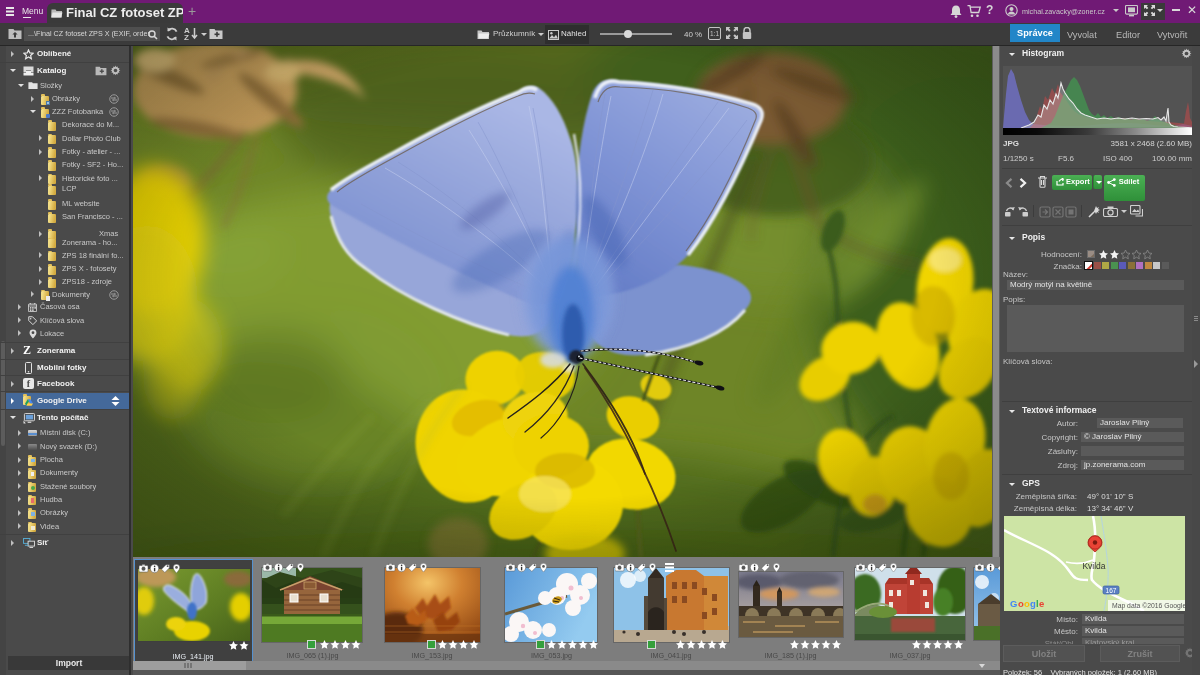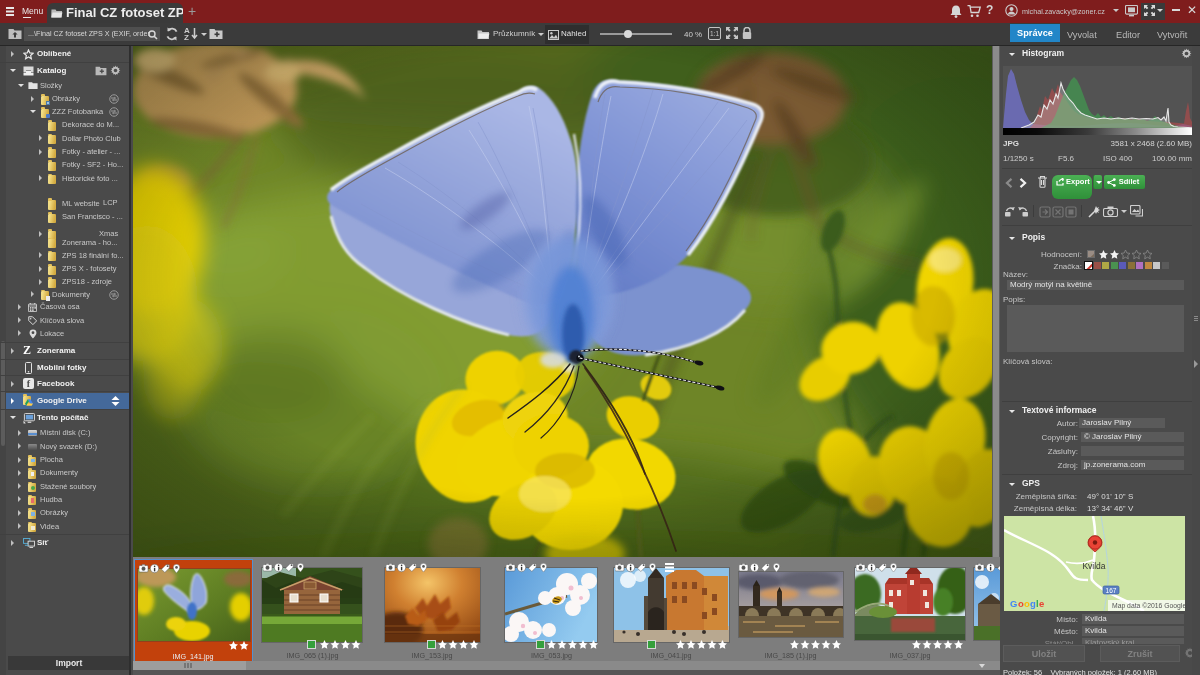--- a/index.html
+++ b/index.html
@@ -1,20 +1,20 @@
 <!DOCTYPE html>
 <html><head><meta charset="utf-8">
 <style>
 html,body{margin:0;padding:0;}
 *{box-sizing:border-box;}
 #app{position:relative;width:1200px;height:675px;background:#4a4a4a;overflow:hidden;
  font-family:"Liberation Sans",sans-serif;-webkit-font-smoothing:antialiased;}
 .abs{position:absolute;}
 
-#titlebar{position:absolute;left:0;top:0;width:1200px;height:23px;background:#7f1d1d;}
+#titlebar{position:absolute;left:0;top:0;width:1200px;height:23px;background:#701a75;}
 #tab{position:absolute;left:47px;top:3px;width:136px;height:20px;background:#3a3a3a;border-radius:6px 6px 0 0;
  color:#ededed;font-size:13px;font-weight:bold;line-height:20px;white-space:nowrap;overflow:hidden;}
 
 #toolbar{position:absolute;left:0;top:23px;width:1200px;height:23px;background:#3b3b3b;border-bottom:1px solid #262626;}
 #pathbox{position:absolute;left:24px;top:4px;width:136px;height:14px;background:#4f4f4f;color:#d8d8d8;
  font-size:7.2px;line-height:14px;padding-left:4px;padding-right:14px;white-space:nowrap;overflow:hidden;}
 .tbtxt{color:#cfcfcf;font-size:8px;}
 
 #sidebar{position:absolute;left:0;top:46px;width:131px;height:629px;background:#4a4a4a;border-right:2px solid #2e2e2e;overflow:hidden;}
 .trow{position:absolute;left:0;width:131px;height:14px;color:#c9c9c9;font-size:7.5px;line-height:14px;white-space:nowrap;}
@@ -27,21 +27,21 @@
 .fold:before{content:"";position:absolute;left:0;top:-1.5px;width:3.5px;height:1.5px;background:#e3c05a;border-radius:1px 1px 0 0;}
 #importbar{position:absolute;left:8px;top:610px;width:122px;height:14px;background:#393939;color:#eaeaea;
  font-weight:bold;font-size:8.5px;text-align:center;line-height:14px;}
 
 #photo{position:absolute;left:133px;top:46px;width:859px;height:511px;background:#6b8226;}
 #vscroll{position:absolute;left:992px;top:46px;width:8px;height:511px;background:#5e5e5e;}
 #vthumb{position:absolute;left:993px;top:46px;width:6px;height:511px;background:#8b8b8b;}
 
 #strip{position:absolute;left:133px;top:557px;width:867px;height:118px;background:#7d7d7d;overflow:hidden;}
 .cell{position:absolute;top:2px;width:119px;height:104px;}
-.cell.sel{background:#c2410c;border:1px solid #5591cf;}
+.cell.sel{background:#404040;border:1px solid #5591cf;}
 .fname{position:absolute;top:92px;width:100%;text-align:center;font-size:7.2px;color:#484848;}
 .sel .fname{color:#e9eef4;}
 .thumbimg{position:absolute;top:9px;box-shadow:0 0 0 1px rgba(60,60,60,.35);}
 #hscrolltrack{position:absolute;left:133px;top:661px;width:867px;height:9px;background:#8a8a8a;}
 #hscrollthumb{position:absolute;left:133px;top:661px;width:113px;height:9px;background:#9d9d9d;}
 #stripbottom{position:absolute;left:133px;top:670px;width:867px;height:5px;background:#565656;}
 
 #rpanel{position:absolute;left:1000px;top:46px;width:200px;height:629px;background:#4a4a4a;}
 .rp{position:absolute;}
 .hdr{color:#f0f0f0;font-weight:bold;font-size:8.5px;}
@@ -210,21 +210,21 @@
       <svg class="abs" style="left:109px;top:2px;" width="10" height="10" viewBox="0 0 20 20">
           <circle cx="10" cy="10" r="8.5" fill="none" stroke="#9a9a9a" stroke-width="2"></circle>
           <path d="M4 8 h8 M16 12 h-8" stroke="#9a9a9a" stroke-width="2"></path>
           <path d="M11 5 l3 3 -3 3z M9 15 l-3-3 3-3z" fill="#9a9a9a"></path>
         </svg></div>
     <div class="trow" style="top:72.4px;"><span class="fold" style="left:48px;top:3.5px;"></span><span style="margin-left:62px;">Dekorace do M...</span></div>
     <div class="trow" style="top:85.9px;"><i class="arr r" style="left:39px;top:3.5px;"></i><span class="fold" style="left:48px;top:3.5px;"></span><span style="margin-left:62px;">Dollar Photo Club</span></div>
     <div class="trow" style="top:99px;"><i class="arr r" style="left:39px;top:3.5px;"></i><span class="fold" style="left:48px;top:3.5px;"></span><span style="margin-left:62px;">Fotky - atelier - ...</span></div>
     <div class="trow" style="top:112.1px;"><span class="fold" style="left:48px;top:3.5px;"></span><span style="margin-left:62px;">Fotky - SF2 - Ho...</span></div>
     <div class="trow" style="top:125.7px;"><i class="arr r" style="left:39px;top:3.5px;"></i><span class="fold" style="left:48px;top:3.5px;"></span><span style="margin-left:62px;">Historické foto ...</span></div>
-    <div class="trow" style="top:150px;padding-left:41px;"><span class="fold" style="left:48px;top:3.5px;"></span><span style="margin-left:62px;">LCP</span></div>
+    <div class="trow" style="top:136px;"><span class="fold" style="left:48px;top:3.5px;"></span><span style="margin-left:62px;">LCP</span></div>
     <div class="trow" style="top:151px;"><span class="fold" style="left:48px;top:3.5px;"></span><span style="margin-left:62px;">ML website</span></div>
     <div class="trow" style="top:164.1px;"><span class="fold" style="left:48px;top:3.5px;"></span><span style="margin-left:62px;">San Francisco - ...</span></div>
     <div class="trow" style="top:181px;padding-left:37px;"><i class="arr r" style="left:39px;top:3.5px;"></i><span class="fold" style="left:48px;top:3.5px;"></span><span style="margin-left:62px;">Xmas</span></div>
     <div class="trow" style="top:189.8px;"><span class="fold" style="left:48px;top:3.5px;"></span><span style="margin-left:62px;">Zonerama - ho...</span></div>
     <div class="trow" style="top:202.9px;"><i class="arr r" style="left:39px;top:3.5px;"></i><span class="fold" style="left:48px;top:3.5px;"></span><span style="margin-left:62px;">ZPS 18 finální fo...</span></div>
     <div class="trow" style="top:216px;"><i class="arr r" style="left:39px;top:3.5px;"></i><span class="fold" style="left:48px;top:3.5px;"></span><span style="margin-left:62px;">ZPS X - fotosety</span></div>
     <div class="trow" style="top:229.1px;"><i class="arr r" style="left:39px;top:3.5px;"></i><span class="fold" style="left:48px;top:3.5px;"></span><span style="margin-left:62px;">ZPS18 - zdroje</span></div>
     <div class="trow" style="top:241.8px;"><i class="arr r" style="left:31px;top:3.5px;"></i><span class="fold" style="left:41px;top:3.5px;"></span><span class="abs" style="left:46px;top:8.5px;width:3.5px;height:4.5px;background:#ececec;"></span><span style="margin-left:52px;">Dokumenty</span>
       <svg class="abs" style="left:109px;top:2px;" width="10" height="10" viewBox="0 0 20 20">
           <circle cx="10" cy="10" r="8.5" fill="none" stroke="#9a9a9a" stroke-width="2"></circle>
@@ -978,30 +978,30 @@
 
     <svg class="rp" style="left:5px;top:132px;" width="8" height="10" viewBox="0 0 9 12">
         <path d="M7.5 1 L2 6 L7.5 11" fill="none" stroke="#8a8a8a" stroke-width="2.6"></path>
       </svg>
     <svg class="rp" style="left:19px;top:132px;" width="8" height="10" viewBox="0 0 9 12">
         <path d="M1.5 1 L7 6 L1.5 11" fill="none" stroke="#f0f0f0" stroke-width="2.6"></path>
       </svg>
     <svg class="rp" style="left:37px;top:129px;" width="11" height="13" viewBox="0 0 11 13">
         <path d="M1 3 h9 M3 3 v8.5 a0.8 0.8 0 0 0 0.8 0.8 h3.4 a0.8 0.8 0 0 0 0.8-0.8 V3 M4.5 5 v5 M6.5 5 v5 M3.5 3 v-1.5 h4 V3" fill="none" stroke="#d8d8d8" stroke-width="1.1"></path>
       </svg>
-    <div class="gbtn" style="left:52px;top:129px;width:40px;height:24px;line-height:14px;border-radius:6px;">
+    <div class="gbtn" style="left:52px;top:129px;width:40px;height:15px;line-height:14px;">
       <svg style="position:absolute;left:4px;top:3px;" width="9" height="8" viewBox="0 0 9 8">
           <path d="M1 3 v4 h6 v-2" fill="none" stroke="#fff" stroke-width="1.2"></path>
           <path d="M3 3.5 c1-2 3-2.5 4.5-2.5 M7.5 1 l-2-1 M7.5 1 l-1 2" stroke="#fff" stroke-width="1.2" fill="none"></path>
         </svg>
       <span style="margin-left:12px;">Export</span></div>
     <div class="gbtn" style="left:92.5px;top:129px;width:9px;height:14px;border-left:1px solid #2e8033;">
       <div class="arr d" style="left:2px;top:6px;border-top-color:#fff;position:absolute;"></div>
       </div>
-    <div class="gbtn" style="left:104px;top:129px;width:41px;height:14px;line-height:14px;">
+    <div class="gbtn" style="left:104px;top:129px;width:41px;height:26px;line-height:14px;">
       <svg style="position:absolute;left:3px;top:3px;" width="9" height="9" viewBox="0 0 9 9">
           <circle cx="7.3" cy="1.6" r="1.4" fill="#fff"></circle>
           <circle cx="1.6" cy="4.5" r="1.4" fill="#fff"></circle>
           <circle cx="7.3" cy="7.4" r="1.4" fill="#fff"></circle>
           <path d="M1.6 4.5 L7.3 1.6 M1.6 4.5 L7.3 7.4" stroke="#fff" stroke-width="1"></path>
         </svg>
       <span style="margin-left:9px;">Sdílet</span></div>
 
     <svg class="rp" style="left:4px;top:160px;" width="12" height="11" viewBox="0 0 12 11">
         <path d="M2.5 5 a4 4 0 0 1 7 -1.5" fill="none" stroke="#cdcdcd" stroke-width="1.4"></path>
@@ -1073,21 +1073,21 @@
     <div class="rp" style="left:3px;top:224px;color:#c6c6c6;font-size:8px;">Název:</div>
     <div class="inp" style="left:7px;top:234px;width:177px;height:10px;">Modrý motýl na květině</div>
     <div class="rp" style="left:3px;top:249px;color:#c6c6c6;font-size:8px;">Popis:</div>
     <div class="inp" style="left:7px;top:259px;width:177px;height:47px;"></div>
     <div class="rp" style="left:3px;top:311px;color:#c6c6c6;font-size:8px;">Klíčová slova:</div>
     <div class="rsep" style="top:355px;"></div>
 
     <div class="arr d rp" style="left:9px;top:364px;border-top-color:#e8e8e8;"></div>
     <div class="hdr rp" style="left:22px;top:359px;">Textové informace</div>
     <div class="lbl" style="left:0;top:373px;width:78px;">Autor:</div>
-    <div class="inp" style="left:79px;top:372px;width:86px;height:10px;">Jaroslav Pilný</div>
+    <div class="inp" style="left:97px;top:372px;width:86px;height:10px;">Jaroslav Pilný</div>
     <div class="lbl" style="left:0;top:387px;width:78px;">Copyright:</div>
     <div class="inp" style="left:81px;top:386px;width:103px;height:10px;">© Jaroslav Pilný</div>
     <div class="lbl" style="left:0;top:401px;width:78px;">Zásluhy:</div>
     <div class="inp" style="left:81px;top:400px;width:103px;height:10px;"></div>
     <div class="lbl" style="left:0;top:415px;width:78px;">Zdroj:</div>
     <div class="inp" style="left:81px;top:414px;width:103px;height:10px;">jp.zonerama.com</div>
     <div class="rsep" style="top:428px;"></div>
 
     <div class="arr d rp" style="left:9px;top:437px;border-top-color:#e8e8e8;"></div>
     <div class="hdr rp" style="left:22px;top:432px;">GPS</div>

